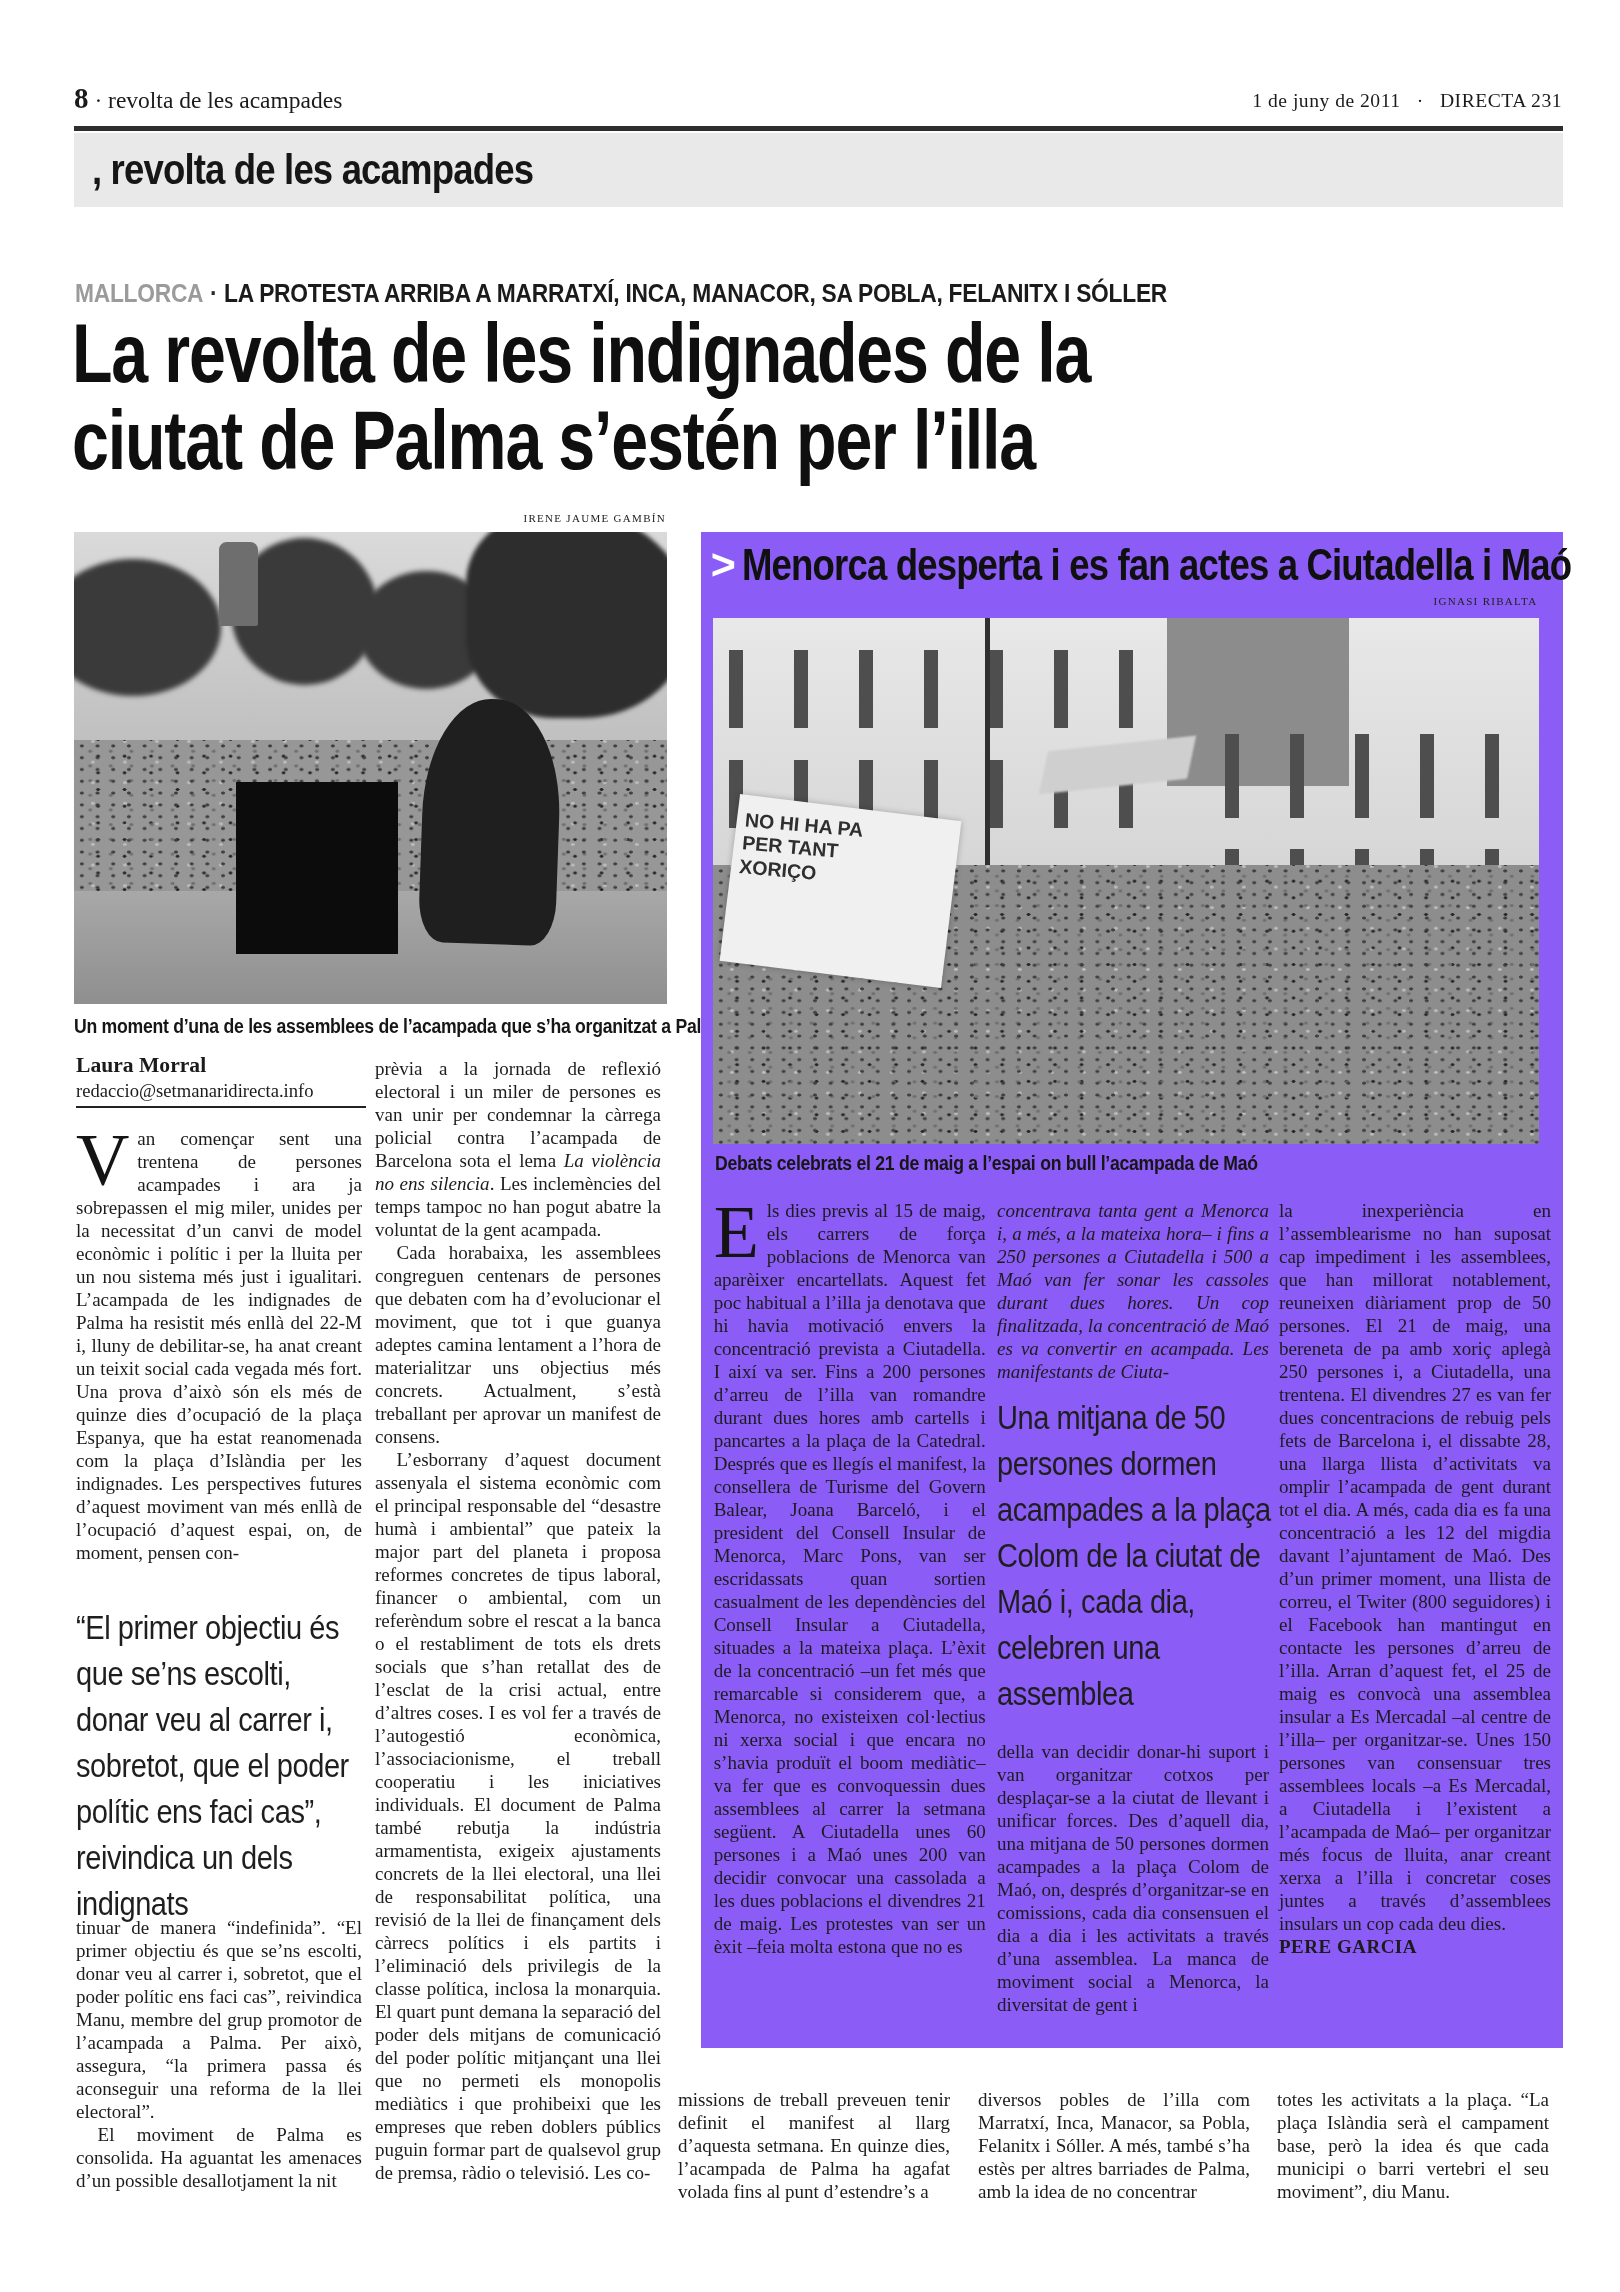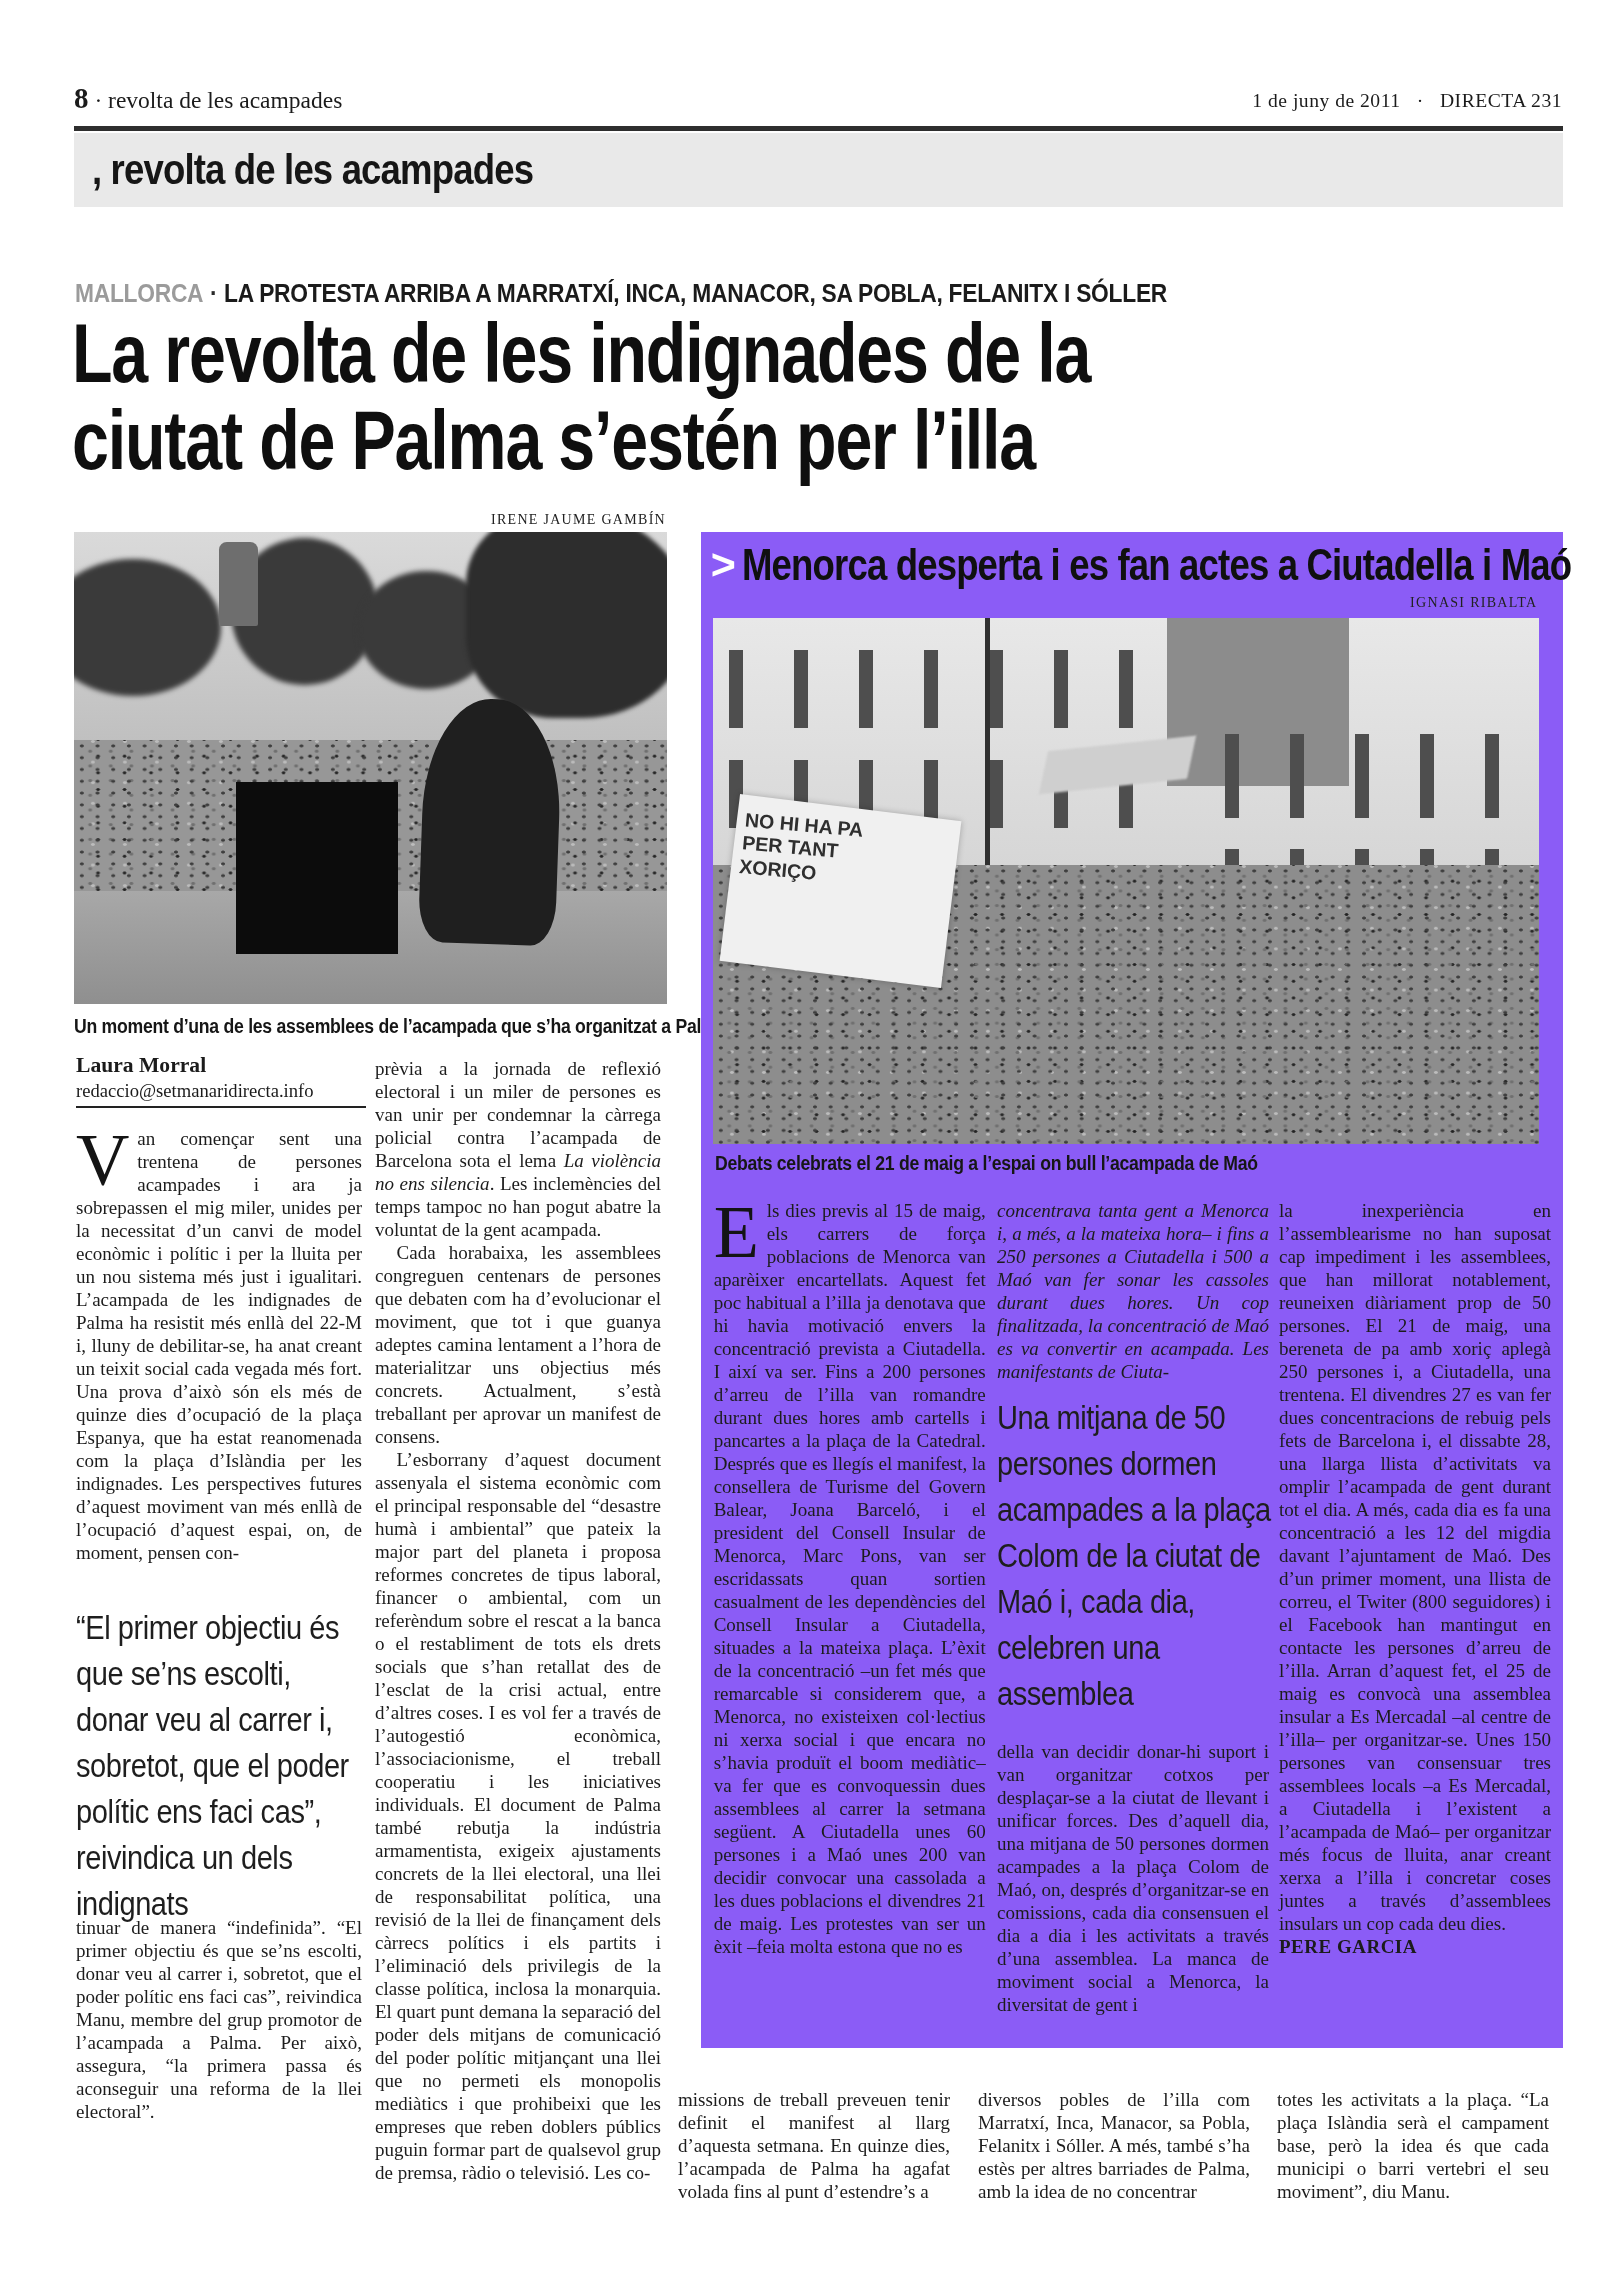--- a/index.html
+++ b/index.html
@@ -20,21 +20,21 @@
 
   .kicker{top:278px;left:75px;width:1666px;font-weight:700;font-size:26.5px;letter-spacing:-0.3px;
         transform:scaleX(.86);transform-origin:0 0;white-space:nowrap;}
   .kicker .loc{color:#9b9b9b;}
   .kicker .sep{color:#2a2a2a;padding:0 7.8px;}
 
   .headline{top:310px;left:72px;width:1862px;font-weight:700;font-size:83px;line-height:87px;
         letter-spacing:-1.5px;transform:scaleX(.80);transform-origin:0 0;color:#0f0f0f;}
   .headline span{display:block;}
 
-  .credit{font-size:14px;letter-spacing:1.3px;color:#222;}
+  .credit{font-size:11px;letter-spacing:1.3px;color:#222;}
   .credit-palma{top:512px;left:372px;width:294px;text-align:right;}
 
   
   .photo{overflow:hidden;}
   .photo-palma{top:532px;left:74px;width:593px;height:472px;background:#b9b9b9;}
   .sky{position:absolute;top:0;left:0;width:100%;height:46%;background:linear-gradient(#dadada,#bfbfbf);}
   .tree{position:absolute;background:#3a3a3a;border-radius:50%;filter:blur(2.9px);}
   .t1{left:-29px;top:27.4px;width:176px;height:137px;}
   .t2{left:157px;top:5.9px;width:147px;height:147px;}
   .t3{left:284px;top:39px;width:137px;height:118px;}
@@ -163,20 +163,21 @@
   <div class="abs byline-rule"></div>
 
   <div class="abs bodytext col1a">
     <p><span class="dropcap">V</span><span>an començar sent una trentena de persones acampades i ara ja sobrepassen el mig miler, unides per la necessitat d’un canvi de model econòmic i polític i per la lluita per un nou sistema més just i igualitari. L’acampada de les indignades de Palma ha resistit més enllà del 22-M i, lluny de debilitar-se, ha anat creant un teixit social cada vegada més fort. Una prova d’això són els més de quinze dies d’ocupació de la plaça Espanya, que ha estat reanomenada com la plaça d’Islàndia per les indignades. Les perspectives futures d’aquest moviment van més enllà de l’ocupació d’aquest espai, on, de moment, pensen con-</span></p>
   </div>
 
   <div class="abs pull pull1">“El primer objectiu és que se’ns escolti, donar veu al carrer i, sobretot, que el poder polític ens faci cas”, reivindica un dels indignats</div>
 
   <div class="abs bodytext col1b">
     <p>tinuar de manera “indefinida”. “El primer objectiu és que se’ns escolti, donar veu al carrer i, sobretot, que el poder polític ens faci cas”, reivindica Manu, membre del grup promotor de l’acampada a Palma. Per això, assegura, “la primera passa és aconseguir una reforma de la llei electoral”.</p>
+    <p class="ind">El moviment de Palma es consolida. Ha aguantat les amenaces d’un possible desallotjament la nit</p>
   </div>
 
   <div class="abs bodytext col2">
     <p><span>prèvia a la jornada de reflexió electoral i un miler de persones es van unir per condemnar la càrrega policial contra l’acampada de Barcelona sota el lema </span><span class="ital">La violència no ens silencia</span><span>. Les inclemències del temps tampoc no han pogut abatre la voluntat de la gent acampada.</span></p>
     <p class="ind">Cada horabaixa, les assemblees congreguen centenars de persones que debaten com ha d’evolucionar el moviment, que tot i que guanya adeptes camina lentament a l’hora de materialitzar uns objectius més concrets. Actualment, s’està treballant per aprovar un manifest de consens.</p>
     <p class="ind">L’esborrany d’aquest document assenyala el sistema econòmic com el principal responsable del “desastre humà i ambiental” que pateix la major part del planeta i proposa reformes concretes de tipus laboral, financer o ambiental, com un referèndum sobre el rescat a la banca o el restabliment de tots els drets socials que s’han retallat des de l’esclat de la crisi actual, entre d’altres coses. I es vol fer a través de l’autogestió econòmica, l’associacionisme, el treball cooperatiu i les iniciatives individuals. El document de Palma també rebutja la indústria armamentista, exigeix ajustaments concrets de la llei electoral, una llei de responsabilitat política, una revisió de la llei de finançament dels càrrecs polítics i els partits i l’eliminació dels privilegis de la classe política, inclosa la monarquia. El quart punt demana la separació del poder dels mitjans de comunicació del poder polític mitjançant una llei que no permeti els monopolis mediàtics i que prohibeixi que les empreses que reben doblers públics puguin formar part de qualsevol grup de premsa, ràdio o televisió. Les co-</p>
   </div>
 
   <section class="abs menorca-box">
     <div class="m-head">

